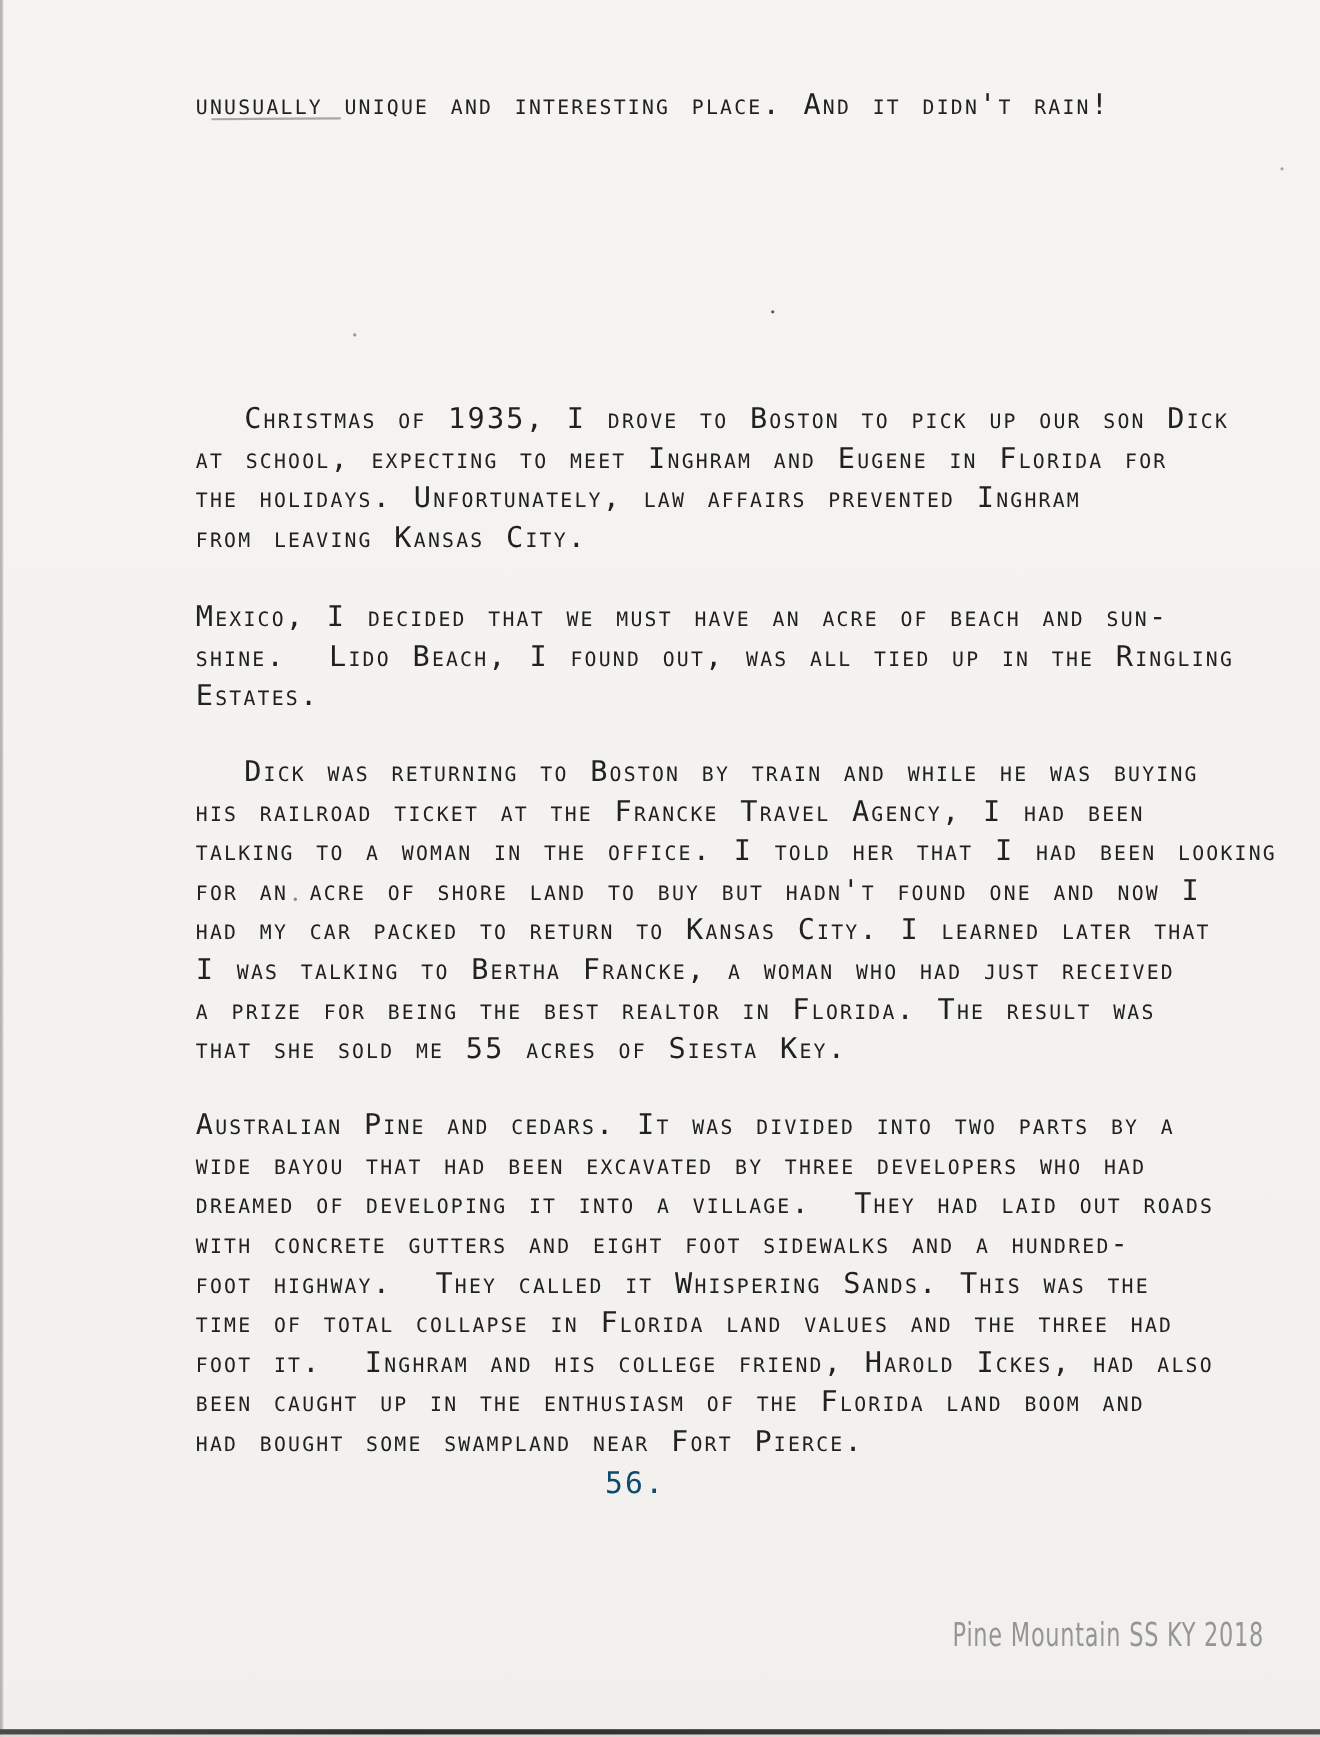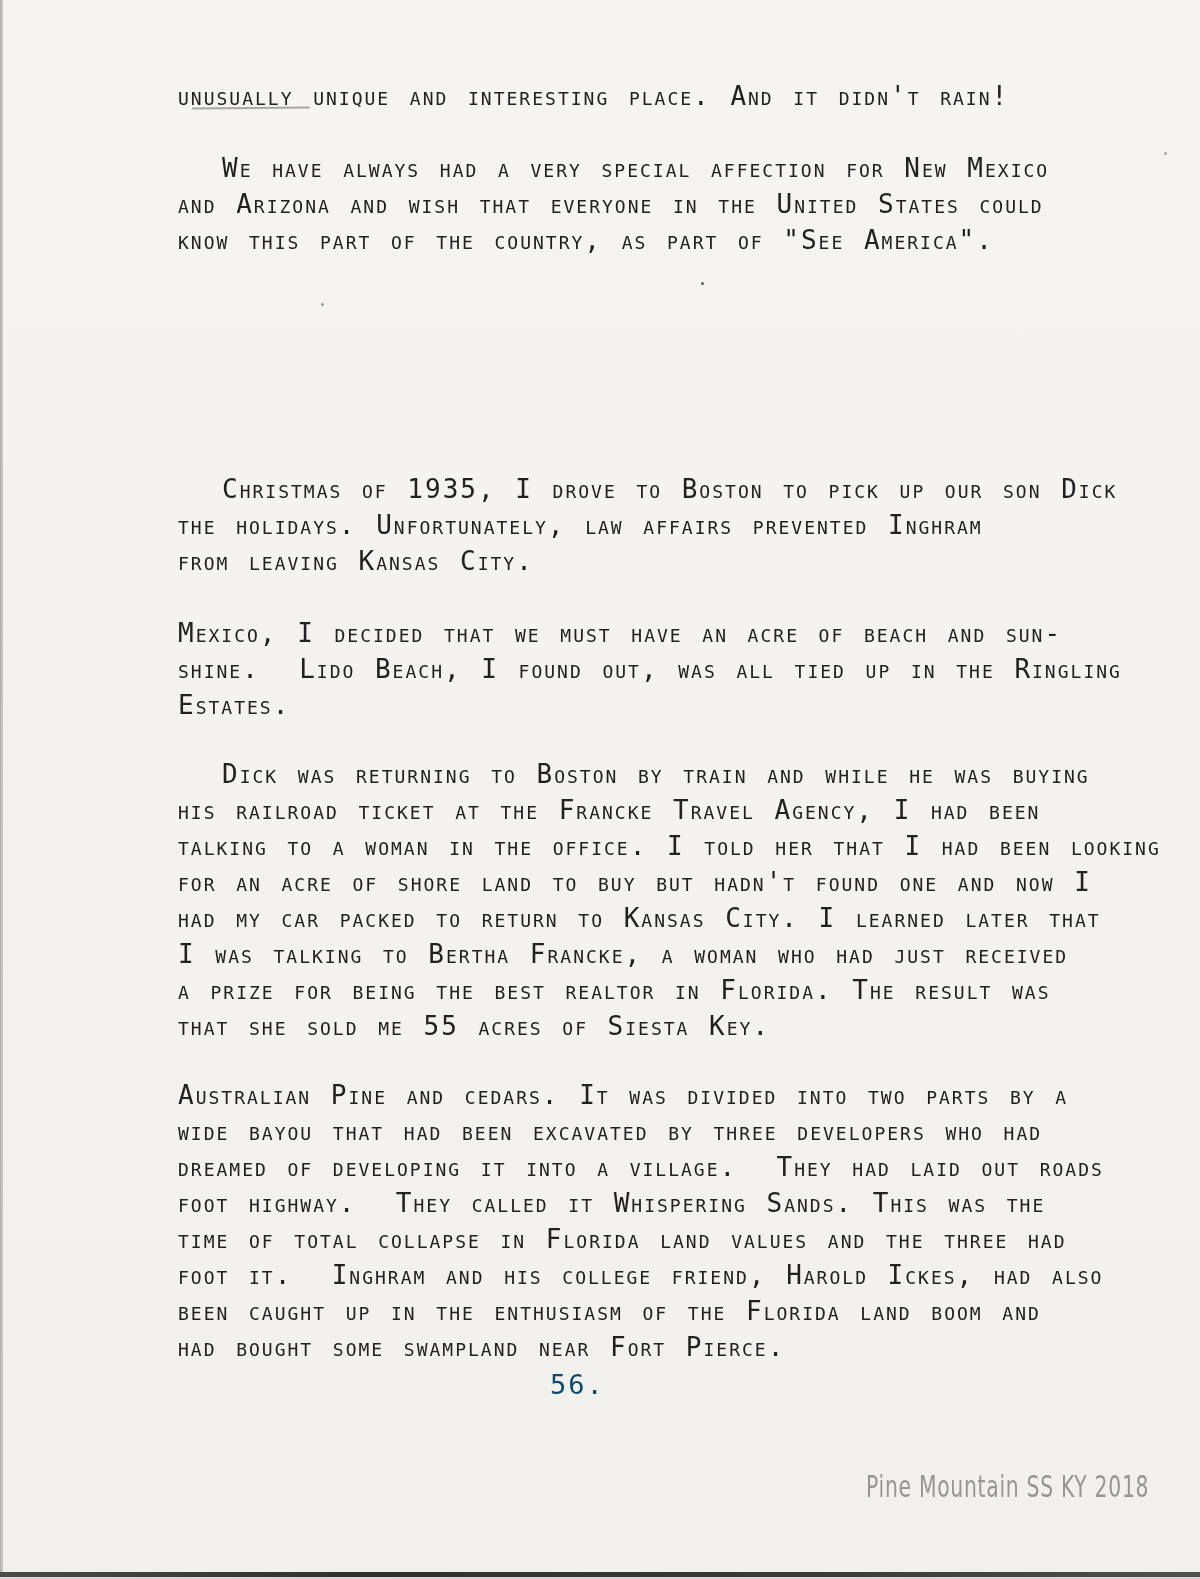--- a/index.html
+++ b/index.html
@@ -79,30 +79,26 @@
 <div class="scan-left-edge"></div>
 
 <div class="body-text">
 
   <div class="para">
     <div class="tline">unusually unique and interesting place. And it didn't rain!</div>
   </div>
 
   <div class="sp36"></div>
 
-  <div class="para">
-    <div class="tline indent">We have always had a very special affection for New Mexico</div>
-    <div class="tline">and Arizona and wish that everyone in the United States could</div>
-    <div class="tline">know this part of the country, as part of "See America".</div>
-  </div>
 
   <div class="sp213"></div>
 
   <div class="para">
     <div class="tline indent">Christmas of 1935, I drove to Boston to pick up our son Dick</div>
+    <div class="tline">at school, expecting to meet Inghram and Eugene in Florida for</div>
     <div class="tline">the holidays. Unfortunately, law affairs prevented Inghram</div>
     <div class="tline">from leaving Kansas City.</div>
   </div>
 
   <div class="sp36"></div>
 
   <div class="para">
     <div class="tline">Mexico, I decided that we must have an acre of beach and sun-</div>
     <div class="tline">shine.  Lido Beach, I found out, was all tied up in the Ringling</div>
     <div class="tline">Estates.</div>
@@ -120,20 +116,21 @@
     <div class="tline">a prize for being the best realtor in Florida. The result was</div>
     <div class="tline">that she sold me 55 acres of Siesta Key.</div>
   </div>
 
   <div class="sp33"></div>
 
   <div class="para">
     <div class="tline">Australian Pine and cedars. It was divided into two parts by a</div>
     <div class="tline">wide bayou that had been excavated by three developers who had</div>
     <div class="tline">dreamed of developing it into a village.  They had laid out roads</div>
+    <div class="tline">with concrete gutters and eight foot sidewalks and a hundred-</div>
     <div class="tline">foot highway.  They called it Whispering Sands. This was the</div>
     <div class="tline">time of total collapse in Florida land values and the three had</div>
     <div class="tline">foot it.  Inghram and his college friend, Harold Ickes, had also</div>
     <div class="tline">been caught up in the enthusiasm of the Florida land boom and</div>
     <div class="tline">had bought some swampland near Fort Pierce.</div>
   </div>
 
   <div class="page-number">56.</div>
 
 </div>

